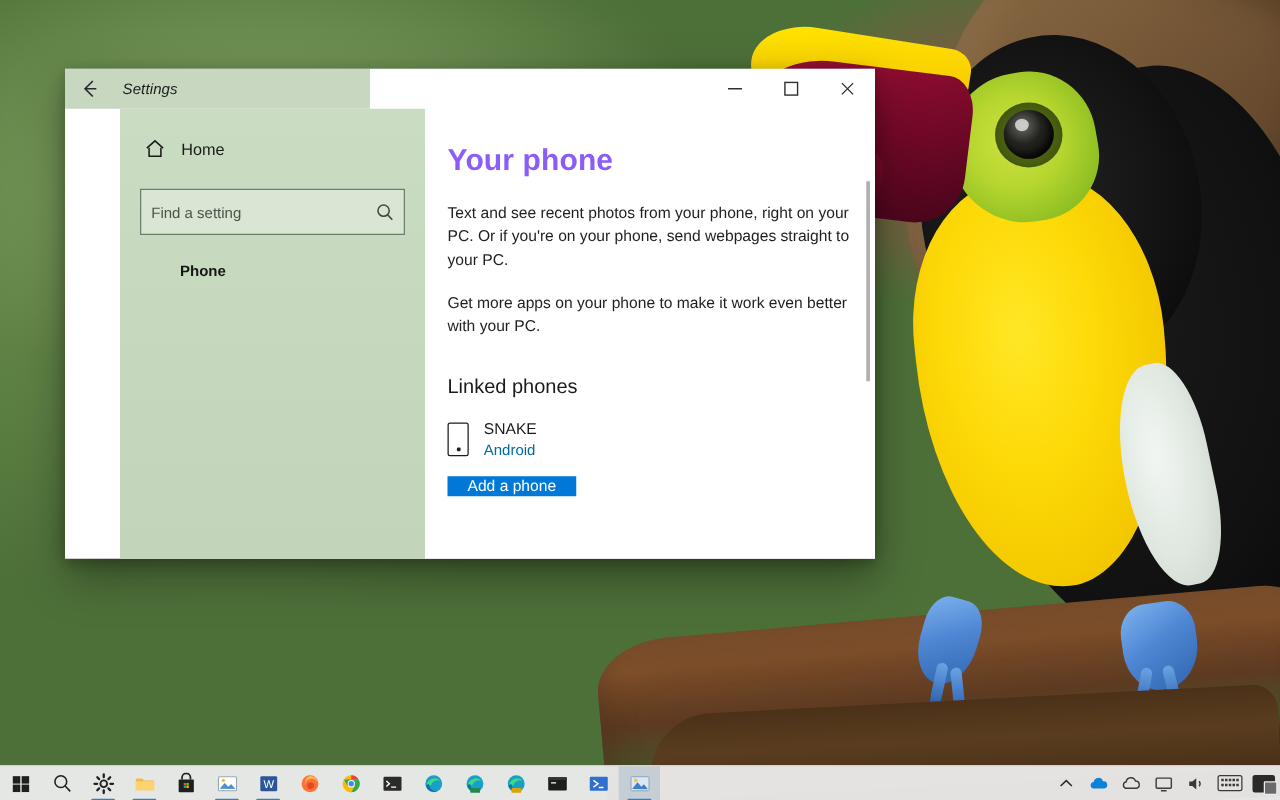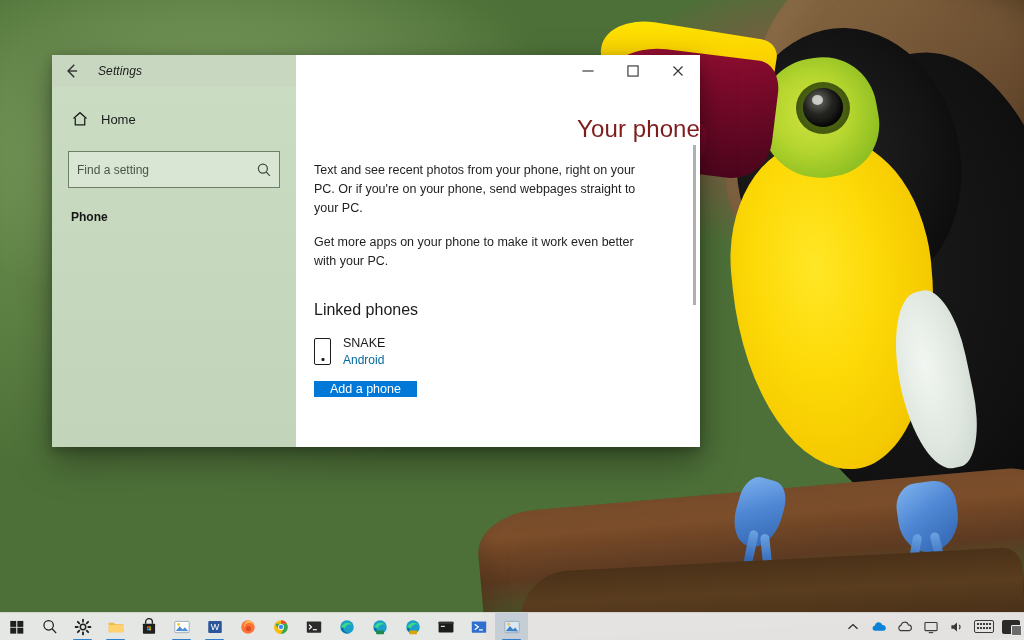--- a/index.html
+++ b/index.html
@@ -149,21 +149,21 @@
   }
   .tb-right {
     flex: 1; display: flex; align-items: stretch; justify-content: flex-end;
     background: #ffffff;
   }
   .wbtn {
     width: 45px; display: flex; align-items: center; justify-content: center;
     font-size: 11px; color: #303030; cursor: pointer;
   }
 
-  .body-row { flex: 1; display: flex; min-height: 0; }
+  .body-row { flex: 1; display: flex; min-height: 0; padding-left: 44px; }
 
   .sidebar {
     width: 244px; flex: 0 0 244px;
     background: linear-gradient(180deg, #cadcc2 0%, #c6d8bd 45%, #c2d4b9 100%);
     padding: 0 16px;
   }
   .home-row {
     display: flex; align-items: center; gap: 12px;
     height: 36px; margin-top: 14px; padding-left: 3px; cursor: pointer;
   }
@@ -174,28 +174,28 @@
     border: 1px solid #6f7e68;
     display: flex; align-items: center; padding: 0 6px 0 8px;
     cursor: text;
   }
   .search-box input {
     flex: 1; border: 0; background: transparent; outline: none;
     font-family: "Liberation Sans", sans-serif; font-size: 12px; color: #2a2a2a;
   }
   .search-box input::placeholder { color: #4a554a; }
   .nav-head {
-    margin-top: 22px; font-size: 12px; font-weight: bold; color: #161616; padding-left: 3px;
+    margin-top: 22px; font-size: 12px; font-weight: bold; color: #161616; padding-left: 3px; margin-left: 29px;
   }
 
   .content {
     flex: 1; background: #fff; position: relative;
     padding: 28px 0 0 18px; overflow: hidden;
   }
-  .h1 { font-size: 24px; font-weight: normal; color: #7f1d1d; letter-spacing: 0.1px; text-align: right; }
+  .h1 { font-size: 24px; font-weight: bold; color: #8b5cf6; letter-spacing: 0.1px; }
   .para {
     margin-top: 18px; font-size: 12.5px; line-height: 1.5; color: #1f1f1f;
     max-width: 345px;
   }
   .para.second { margin-top: 16px; }
   .h2 {
     margin-top: 30px; font-size: 16px; font-weight: normal; color: #1b1b1b;
   }
   .phone-row { margin-top: 16px; display: flex; align-items: center; gap: 12px; }
   .phone-icon {

